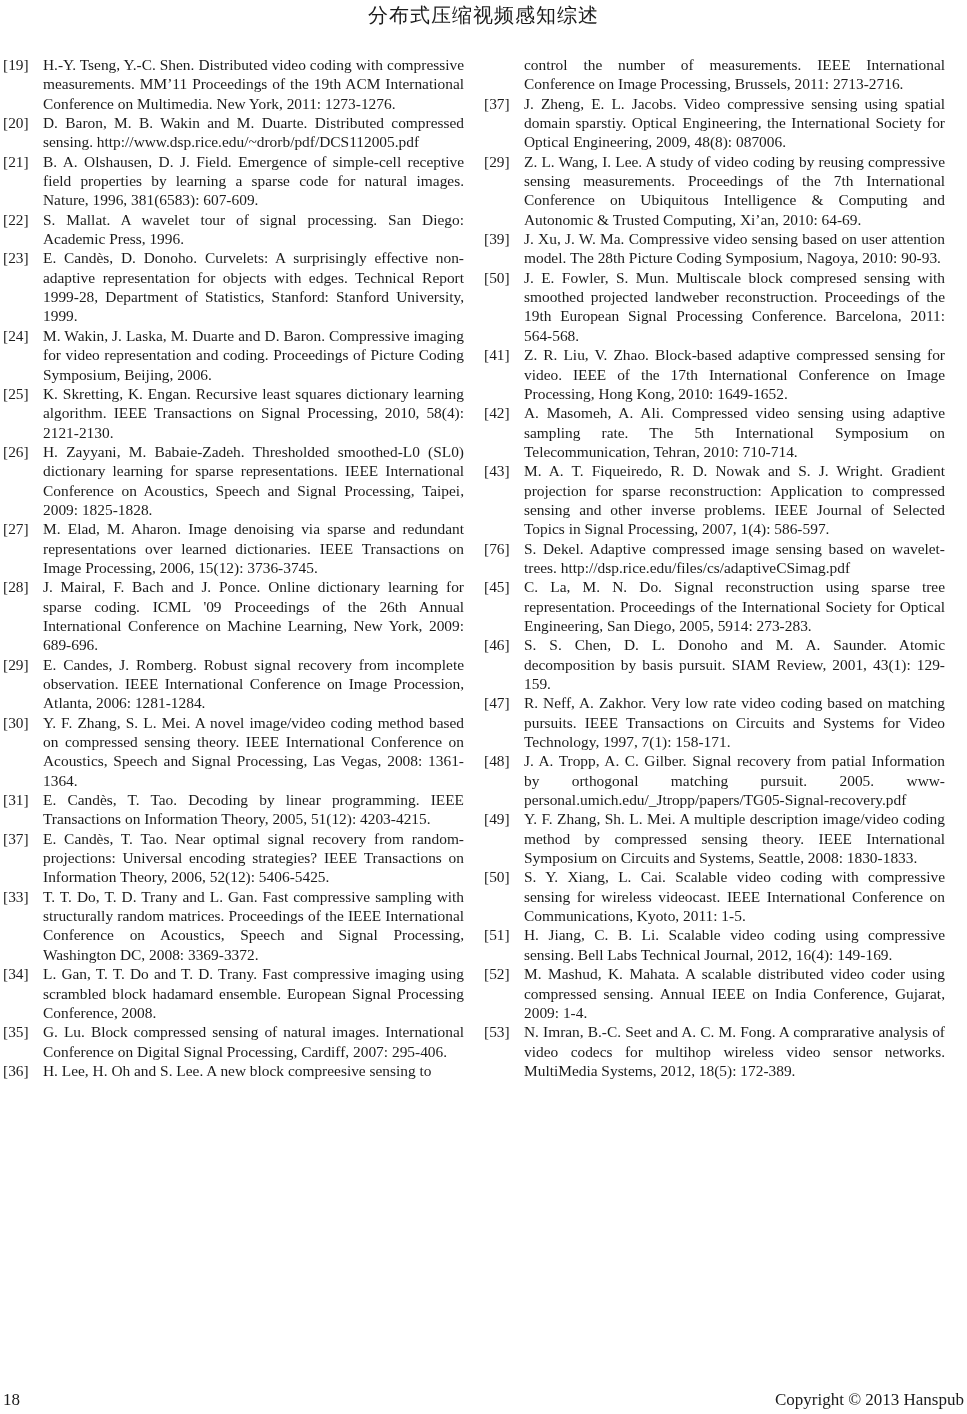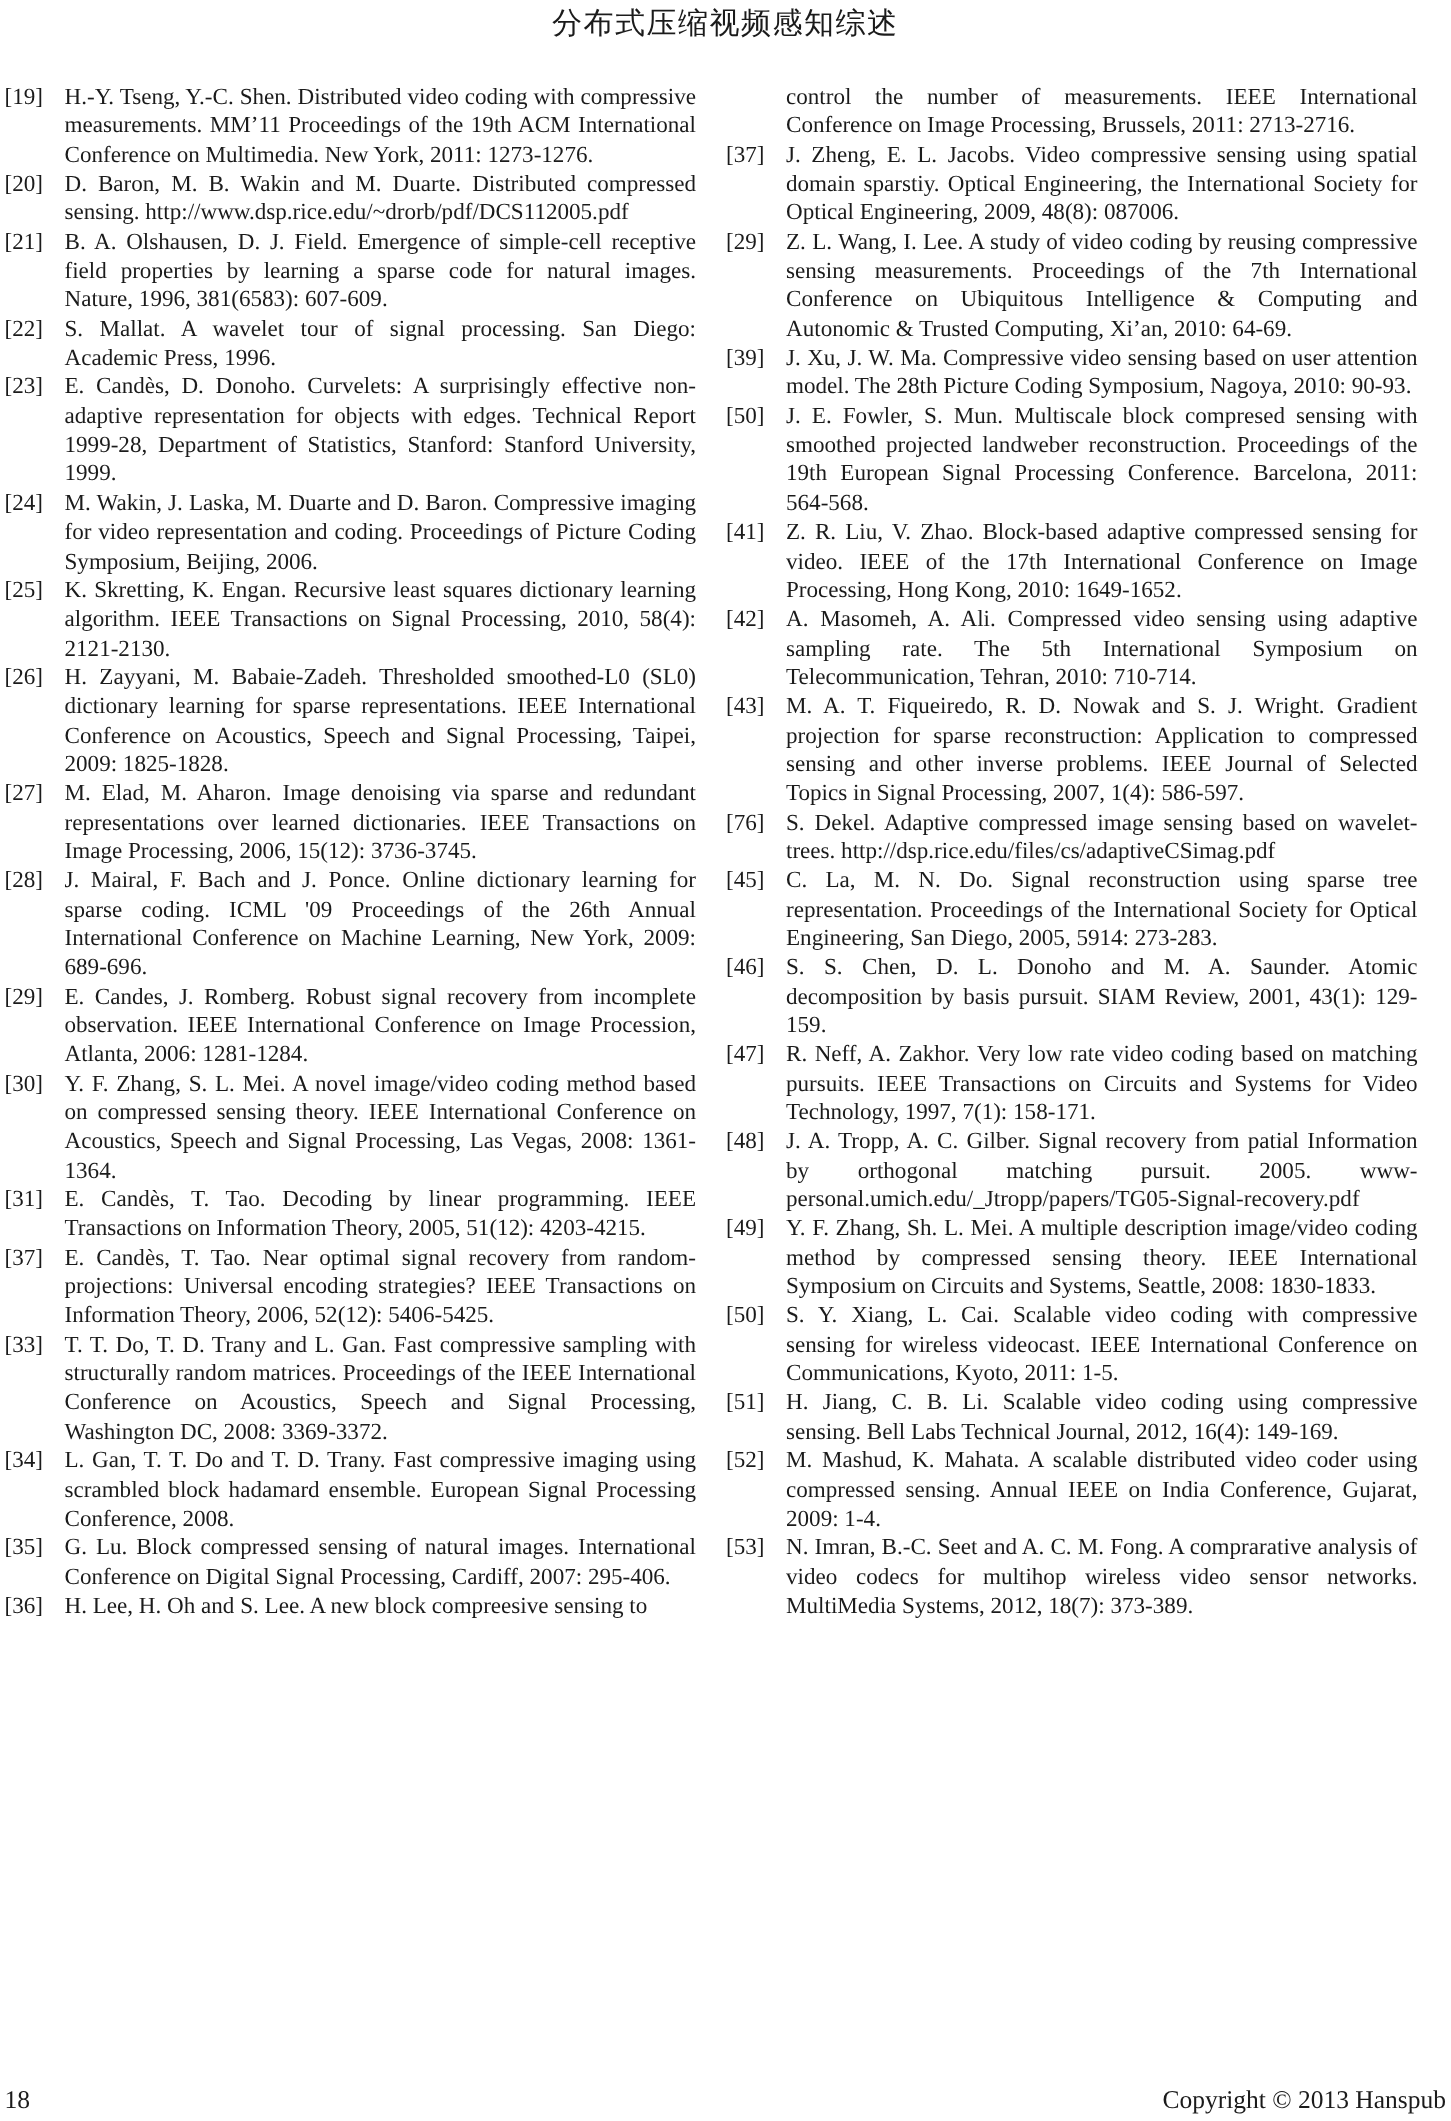--- a/index.html
+++ b/index.html
@@ -117,21 +117,21 @@
         <li class="ref"><span class="ref-label">[43]</span><span class="ref-text">M. A. T. Fiqueiredo, R. D. Nowak and S. J. Wright. Gradient projection for sparse reconstruction: Application to compressed sensing and other inverse problems. IEEE Journal of Selected Topics in Signal Processing, 2007, 1(4): 586-597.</span></li>
         <li class="ref"><span class="ref-label">[76]</span><span class="ref-text">S. Dekel. Adaptive compressed image sensing based on wavelet-trees. http://dsp.rice.edu/files/cs/adaptiveCSimag.pdf</span></li>
         <li class="ref"><span class="ref-label">[45]</span><span class="ref-text">C. La, M. N. Do. Signal reconstruction using sparse tree representation. Proceedings of the International Society for Optical Engineering, San Diego, 2005, 5914: 273-283.</span></li>
         <li class="ref"><span class="ref-label">[46]</span><span class="ref-text">S. S. Chen, D. L. Donoho and M. A. Saunder. Atomic decomposition by basis pursuit. SIAM Review, 2001, 43(1): 129-159.</span></li>
         <li class="ref"><span class="ref-label">[47]</span><span class="ref-text">R. Neff, A. Zakhor. Very low rate video coding based on matching pursuits. IEEE Transactions on Circuits and Systems for Video Technology, 1997, 7(1): 158-171.</span></li>
         <li class="ref"><span class="ref-label">[48]</span><span class="ref-text">J. A. Tropp, A. C. Gilber. Signal recovery from patial Information by orthogonal matching pursuit. 2005. www-personal.umich.edu/_Jtropp/papers/TG05-Signal-recovery.pdf</span></li>
         <li class="ref"><span class="ref-label">[49]</span><span class="ref-text">Y. F. Zhang, Sh. L. Mei. A multiple description image/video coding method by compressed sensing theory. IEEE International Symposium on Circuits and Systems, Seattle, 2008: 1830-1833.</span></li>
         <li class="ref"><span class="ref-label">[50]</span><span class="ref-text">S. Y. Xiang, L. Cai. Scalable video coding with compressive sensing for wireless videocast. IEEE International Conference on Communications, Kyoto, 2011: 1-5.</span></li>
         <li class="ref"><span class="ref-label">[51]</span><span class="ref-text">H. Jiang, C. B. Li. Scalable video coding using compressive sensing. Bell Labs Technical Journal, 2012, 16(4): 149-169.</span></li>
         <li class="ref"><span class="ref-label">[52]</span><span class="ref-text">M. Mashud, K. Mahata. A scalable distributed video coder using compressed sensing. Annual IEEE on India Conference, Gujarat, 2009: 1-4.</span></li>
-        <li class="ref"><span class="ref-label">[53]</span><span class="ref-text">N. Imran, B.-C. Seet and A. C. M. Fong. A comprarative analysis of video codecs for multihop wireless video sensor networks. MultiMedia Systems, 2012, 18(7): 373-389.</span></li>
+        <li class="ref"><span class="ref-label">[53]</span><span class="ref-text">N. Imran, B.-C. Seet and A. C. M. Fong. A comprarative analysis of video codecs for multihop wireless video sensor networks. MultiMedia Systems, 2012, 18(5): 172-389.</span></li>
       </ul>
     </div>
 
   </div>
 
   <div class="footer-page-number">18</div>
   <div class="footer-copyright">Copyright © 2013 Hanspub</div>
 
 </div>
 

